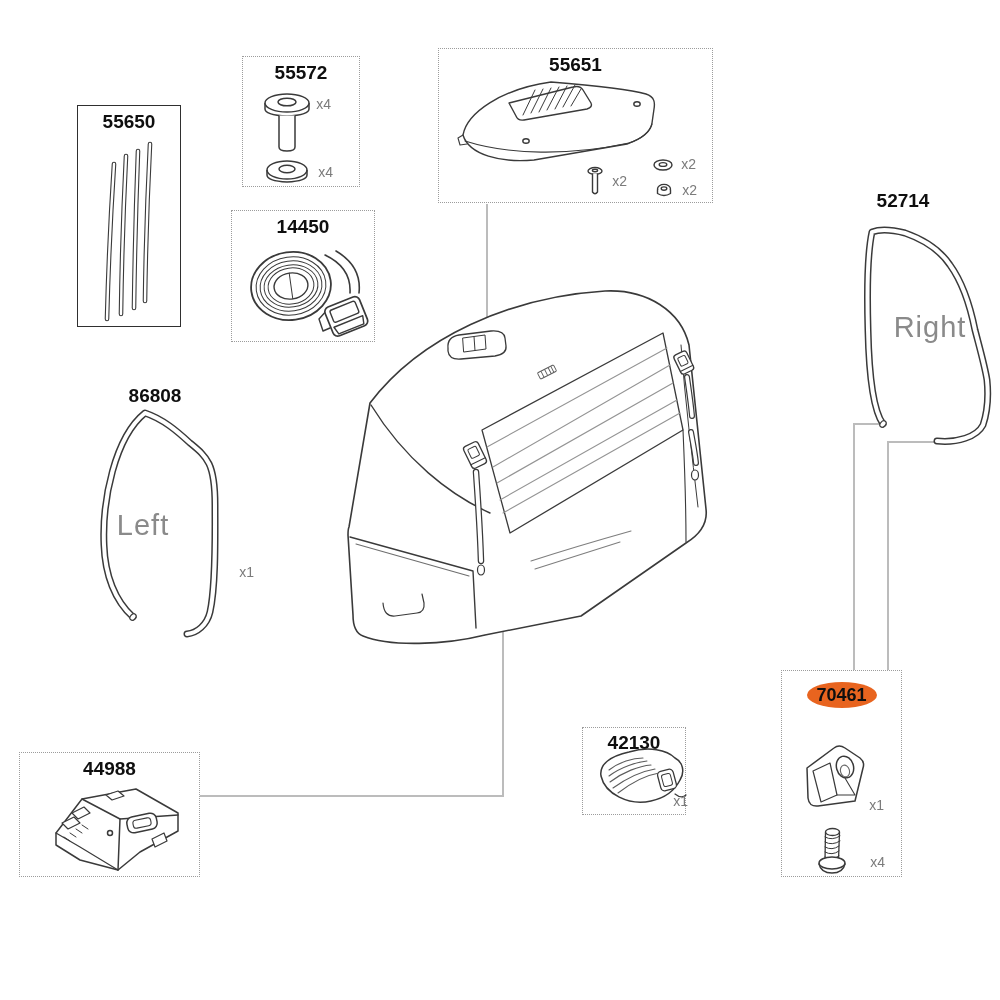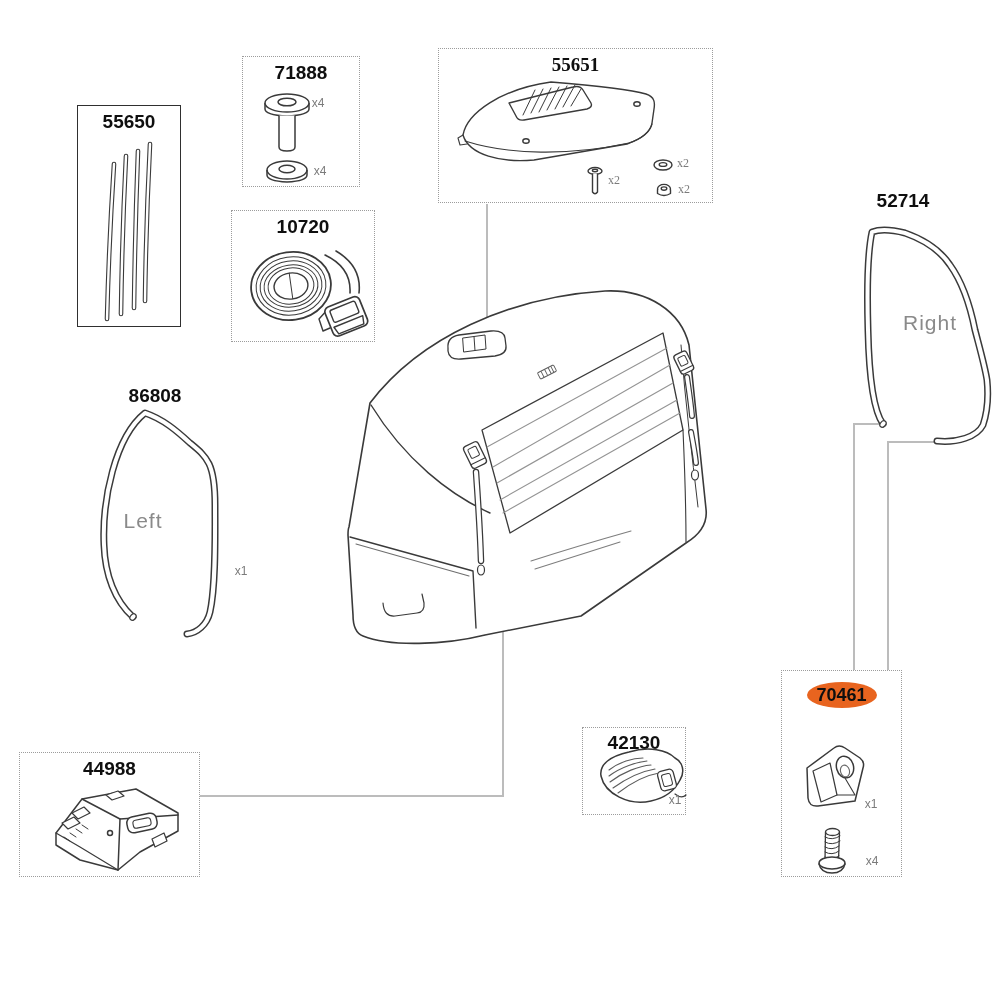--- a/index.html
+++ b/index.html
@@ -4,22 +4,22 @@
 <style>
   html,body{margin:0;padding:0;background:#fff;}
   .stage{position:relative;width:1000px;height:1000px;background:#ffffff;overflow:hidden;
          font-family:"Liberation Sans",sans-serif;}
   .callout{position:absolute;background:#bcbcbc;}
   .pbox{position:absolute;border:1px dotted #9c9c9c;background:#fff;box-sizing:border-box;}
   .pbox.solid{border:1.6px solid #2f2f2f;padding-left:30px;}
   .pn{position:absolute;left:0;right:0;top:5px;text-align:center;
       font-weight:700;font-size:19px;color:#0f0f0f;letter-spacing:0;}
   .pn.floating{position:absolute;right:auto;}
-  .qty{position:absolute;font-size:12px;color:#7b7b7b;text-align:center;width:26px;}
-  .side-label{position:absolute;font-size:21px;color:#8a8a8a;text-align:center;
+  .qty{position:absolute;font-size:14px;color:#7b7b7b;text-align:right;width:26px;}
+  .side-label{position:absolute;font-size:29px;color:#8a8a8a;text-align:center;
               letter-spacing:1px;font-weight:400;}
   .hl{position:absolute;background:#e8641f;border-radius:50%;}
   svg{position:absolute;display:block;}
 </style>
 </head>
 <body>
 
 <div class="stage">
 
   <div class="callout" style="left:486px;top:204px;width:1.5px;height:120px;"></div>
@@ -42,37 +42,37 @@
       <g stroke="#ffffff" stroke-width="2.4" stroke-linecap="round" fill="none">
         <path d="M36,58 Q31,135 29,213"></path>
           <path d="M48,50 Q44,130 43,208"></path>
         <path d="M60,45 Q57,125 56,202"></path>
           <path d="M72,38 Q68,118 67,195"></path>
       </g>
     </svg>
   </div>
 
   <div class="pbox" style="left:242px;top:56px;width:118px;height:131px;">
-    <div class="pn">71888</div>
+    <div class="pn">55572</div>
     <svg style="left:0;top:0;" width="118" height="131" viewBox="0 0 118 131">
       <g fill="none" stroke="#3a3a3a" stroke-width="1.5" stroke-linejoin="round">
         <path d="M22,46 L22,52 Q22,58 44,59 Q66,58 66,52 L66,46" fill="#fff"></path>
         <ellipse cx="44" cy="46" rx="22" ry="9" fill="#fff"></ellipse>
         <ellipse cx="44" cy="45" rx="9" ry="3.8"></ellipse>
         <path d="M36,58.5 L36,90 Q36,94 44,94 Q52,94 52,90 L52,58.5" fill="#fff"></path>
         <ellipse cx="44" cy="113" rx="20" ry="9" fill="#fff"></ellipse>
         <path d="M24,113 L24,118 Q24,124 44,125 Q64,124 64,118 L64,113"></path>
         <ellipse cx="44" cy="112" rx="8" ry="3.8" fill="#fff"></ellipse>
       </g>
     </svg>
     <div class="qty" style="left:62px;top:39px;">x4</div>
     <div class="qty" style="left:64px;top:107px;">x4</div>
   </div>
 
-  <div class="pbox" style="left:438px;top:48px;width:275px;height:155px;font-family:Liberation Serif, serif;">
+  <div class="pbox" style="left:438px;top:48px;width:275px;height:155px;">
     <div class="pn">55651</div>
     <svg style="left:0;top:0;" width="275" height="155" viewBox="0 0 275 155">
       <g fill="none" stroke="#3a3a3a" stroke-width="1.4" stroke-linejoin="round" stroke-linecap="round">
         <path d="M24,86 C28,64 62,40 112,33 C150,36 190,40 207,45 C216,48 216,54 215,60 L213,74 C212,83 202,90 188,95 L95,111 C62,114 30,106 24,86 Z" fill="#fff"></path>
         <path d="M26,92 C70,106 130,107 190,94 C202,90 210,84 213,75" stroke-width="1.1"></path>
         <path d="M24,86 L19,89 L21,96 L28,95" stroke-width="1.1"></path>
         <path d="M70,54 L134,38 Q141,36 144,41 L152,54 Q154,58 148,60 L85,71 Q79,72 77,67 Z" fill="#fff"></path>
         <g stroke-width="1">
           <path d="M84,66 L96,41"></path>
             <path d="M92,64 L104,40"></path>
@@ -93,21 +93,21 @@
         <path d="M218.5,141 L218.5,144.5 Q225,148.5 231.5,144.5 L231.5,141" fill="#fff"></path>
         <ellipse cx="225" cy="139.6" rx="2.8" ry="1.7"></ellipse>
       </g>
     </svg>
     <div class="qty" style="left:162px;top:124px;">x2</div>
     <div class="qty" style="left:231px;top:107px;">x2</div>
     <div class="qty" style="left:232px;top:133px;">x2</div>
   </div>
 
   <div class="pbox" style="left:231px;top:210px;width:144px;height:132px;">
-    <div class="pn">10720</div>
+    <div class="pn">14450</div>
     <svg style="left:0;top:0;" width="144" height="132" viewBox="0 0 144 132">
       <g fill="none" stroke="#3a3a3a" stroke-width="1.4" stroke-linejoin="round" stroke-linecap="round">
         <path d="M93,44 C110,52 119,65 118,82" stroke-width="1.6"></path>
         <path d="M104,40 C121,50 129,64 127,82" stroke-width="1.6"></path>
         <g transform="rotate(-8 59 75)">
           <ellipse cx="59" cy="75" rx="40" ry="34" fill="#fff" stroke-width="1.8"></ellipse>
           <ellipse cx="59" cy="75" rx="35" ry="29" stroke-width="1"></ellipse>
           <ellipse cx="59" cy="75" rx="31" ry="25" stroke-width="1"></ellipse>
           <ellipse cx="59" cy="75" rx="27" ry="21" stroke-width="1"></ellipse>
           <ellipse cx="59" cy="75" rx="23" ry="18" stroke-width="1"></ellipse>

